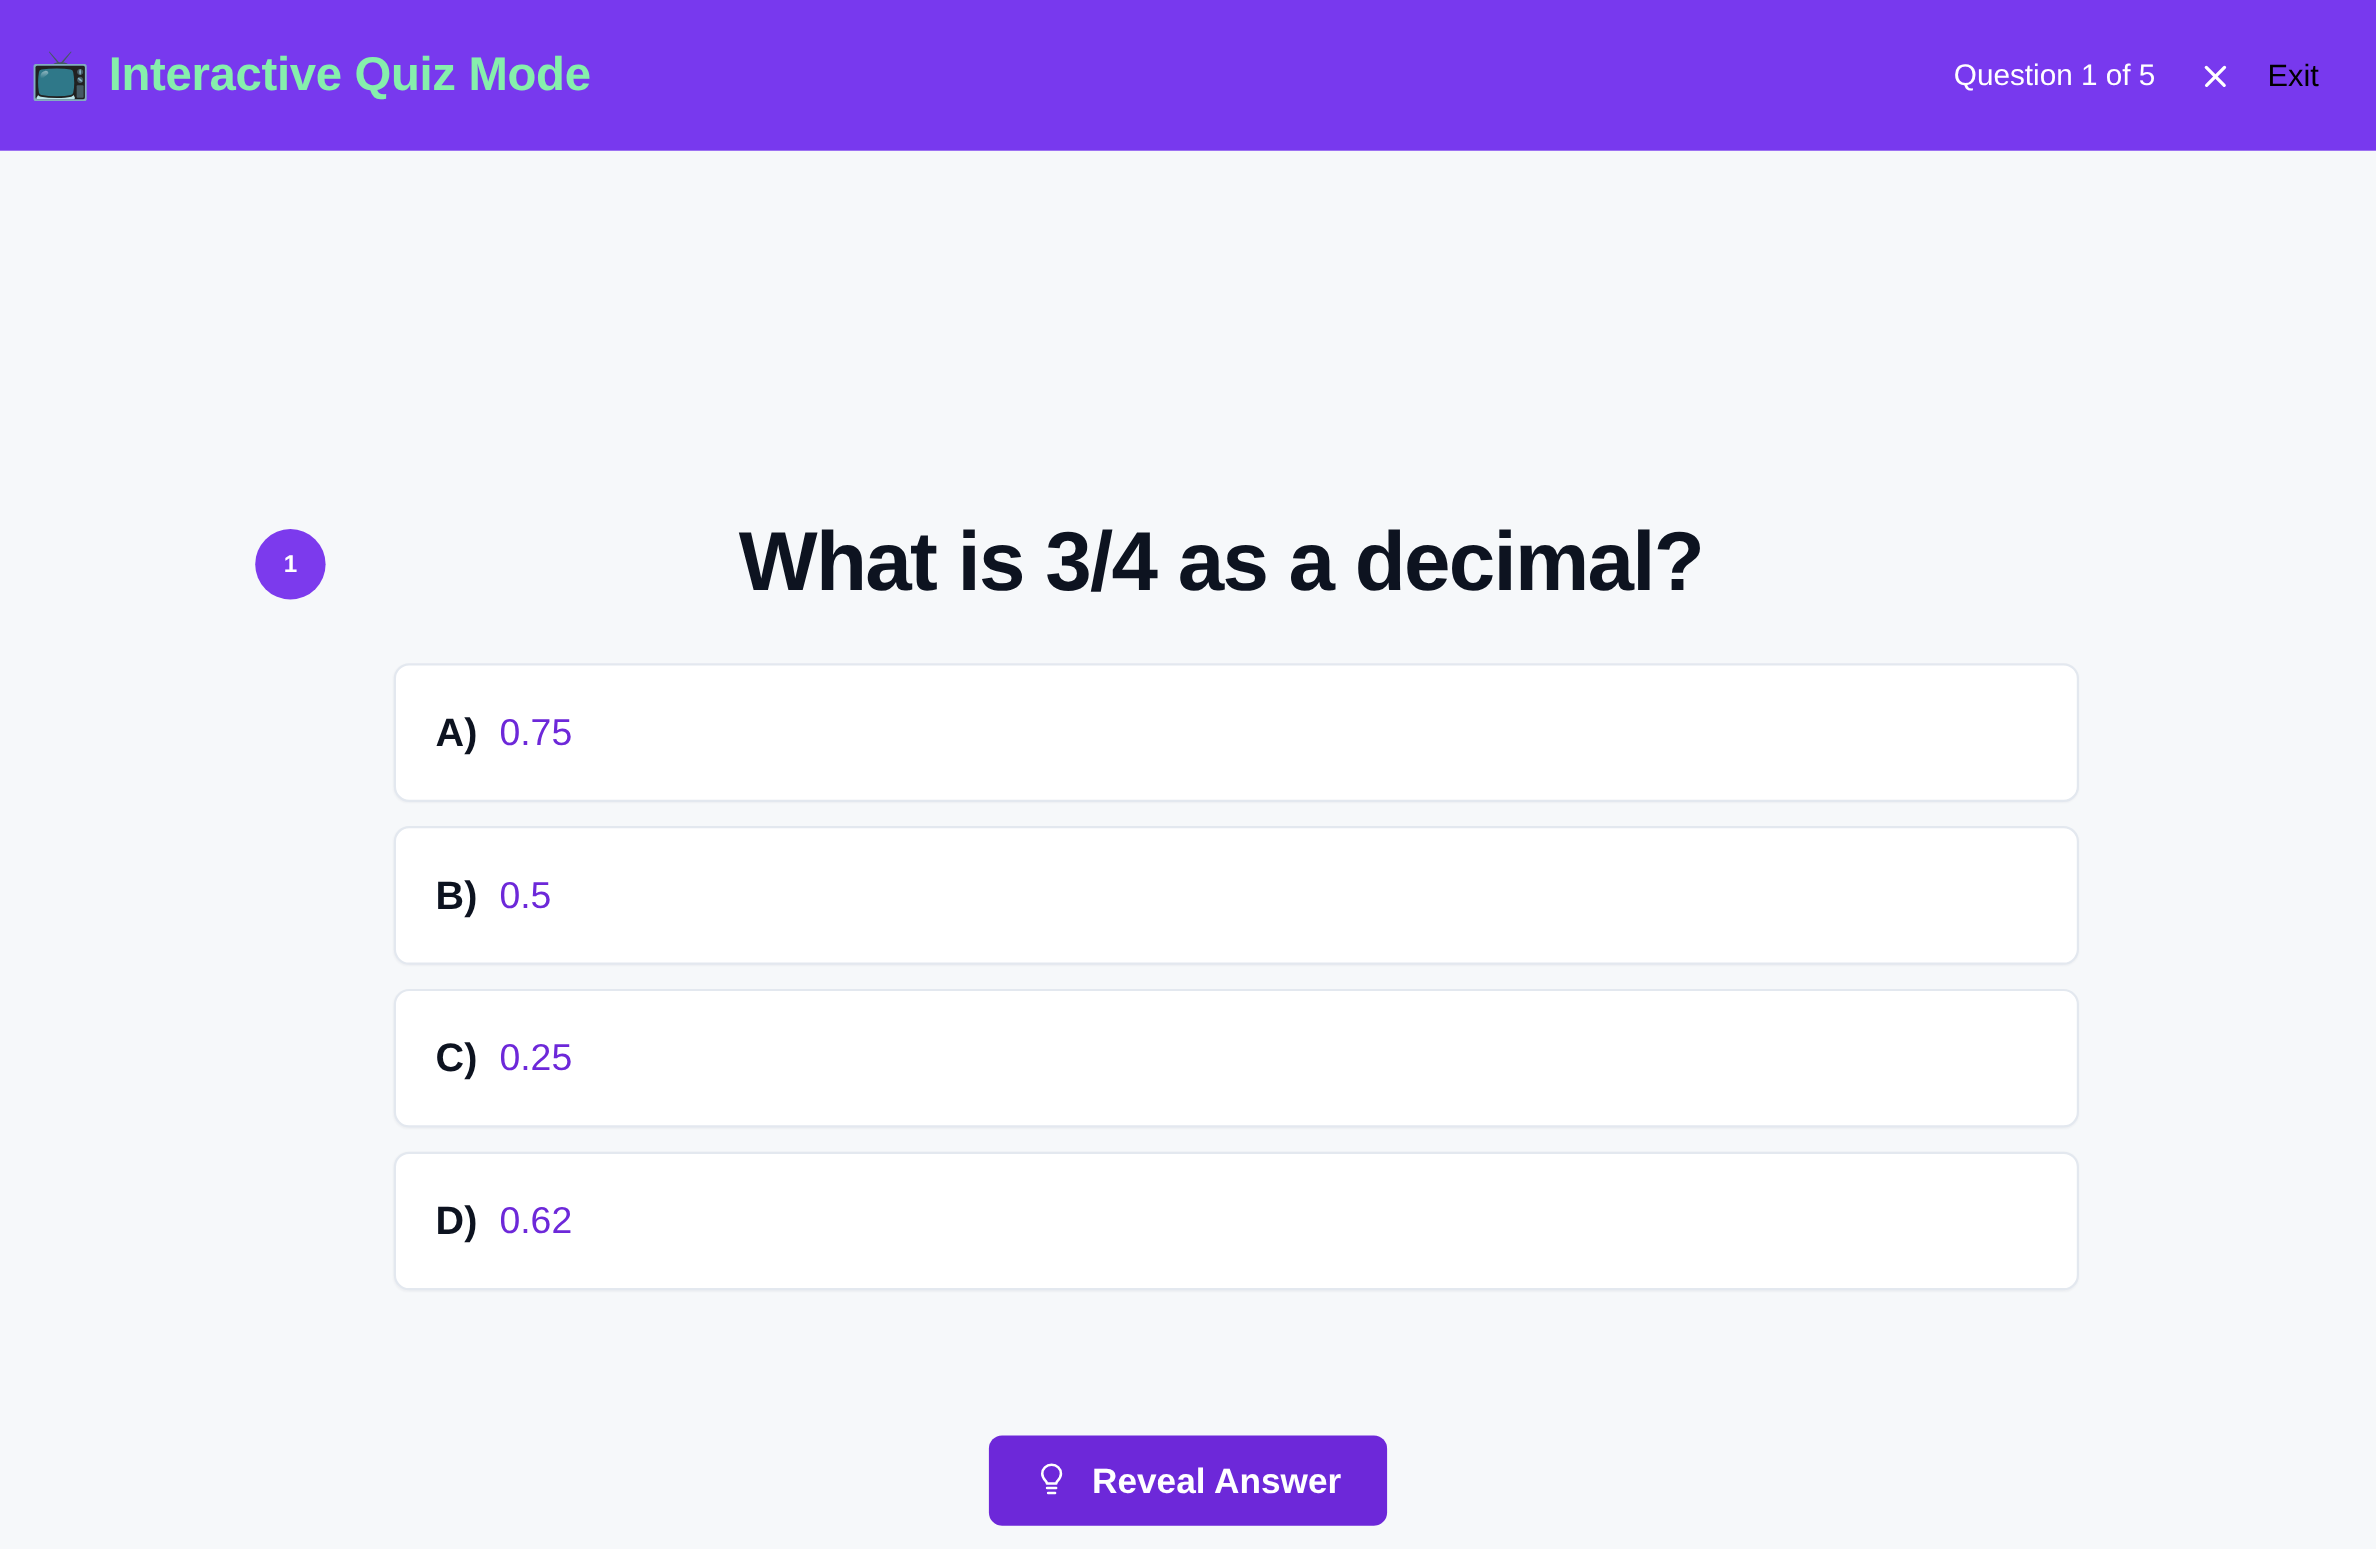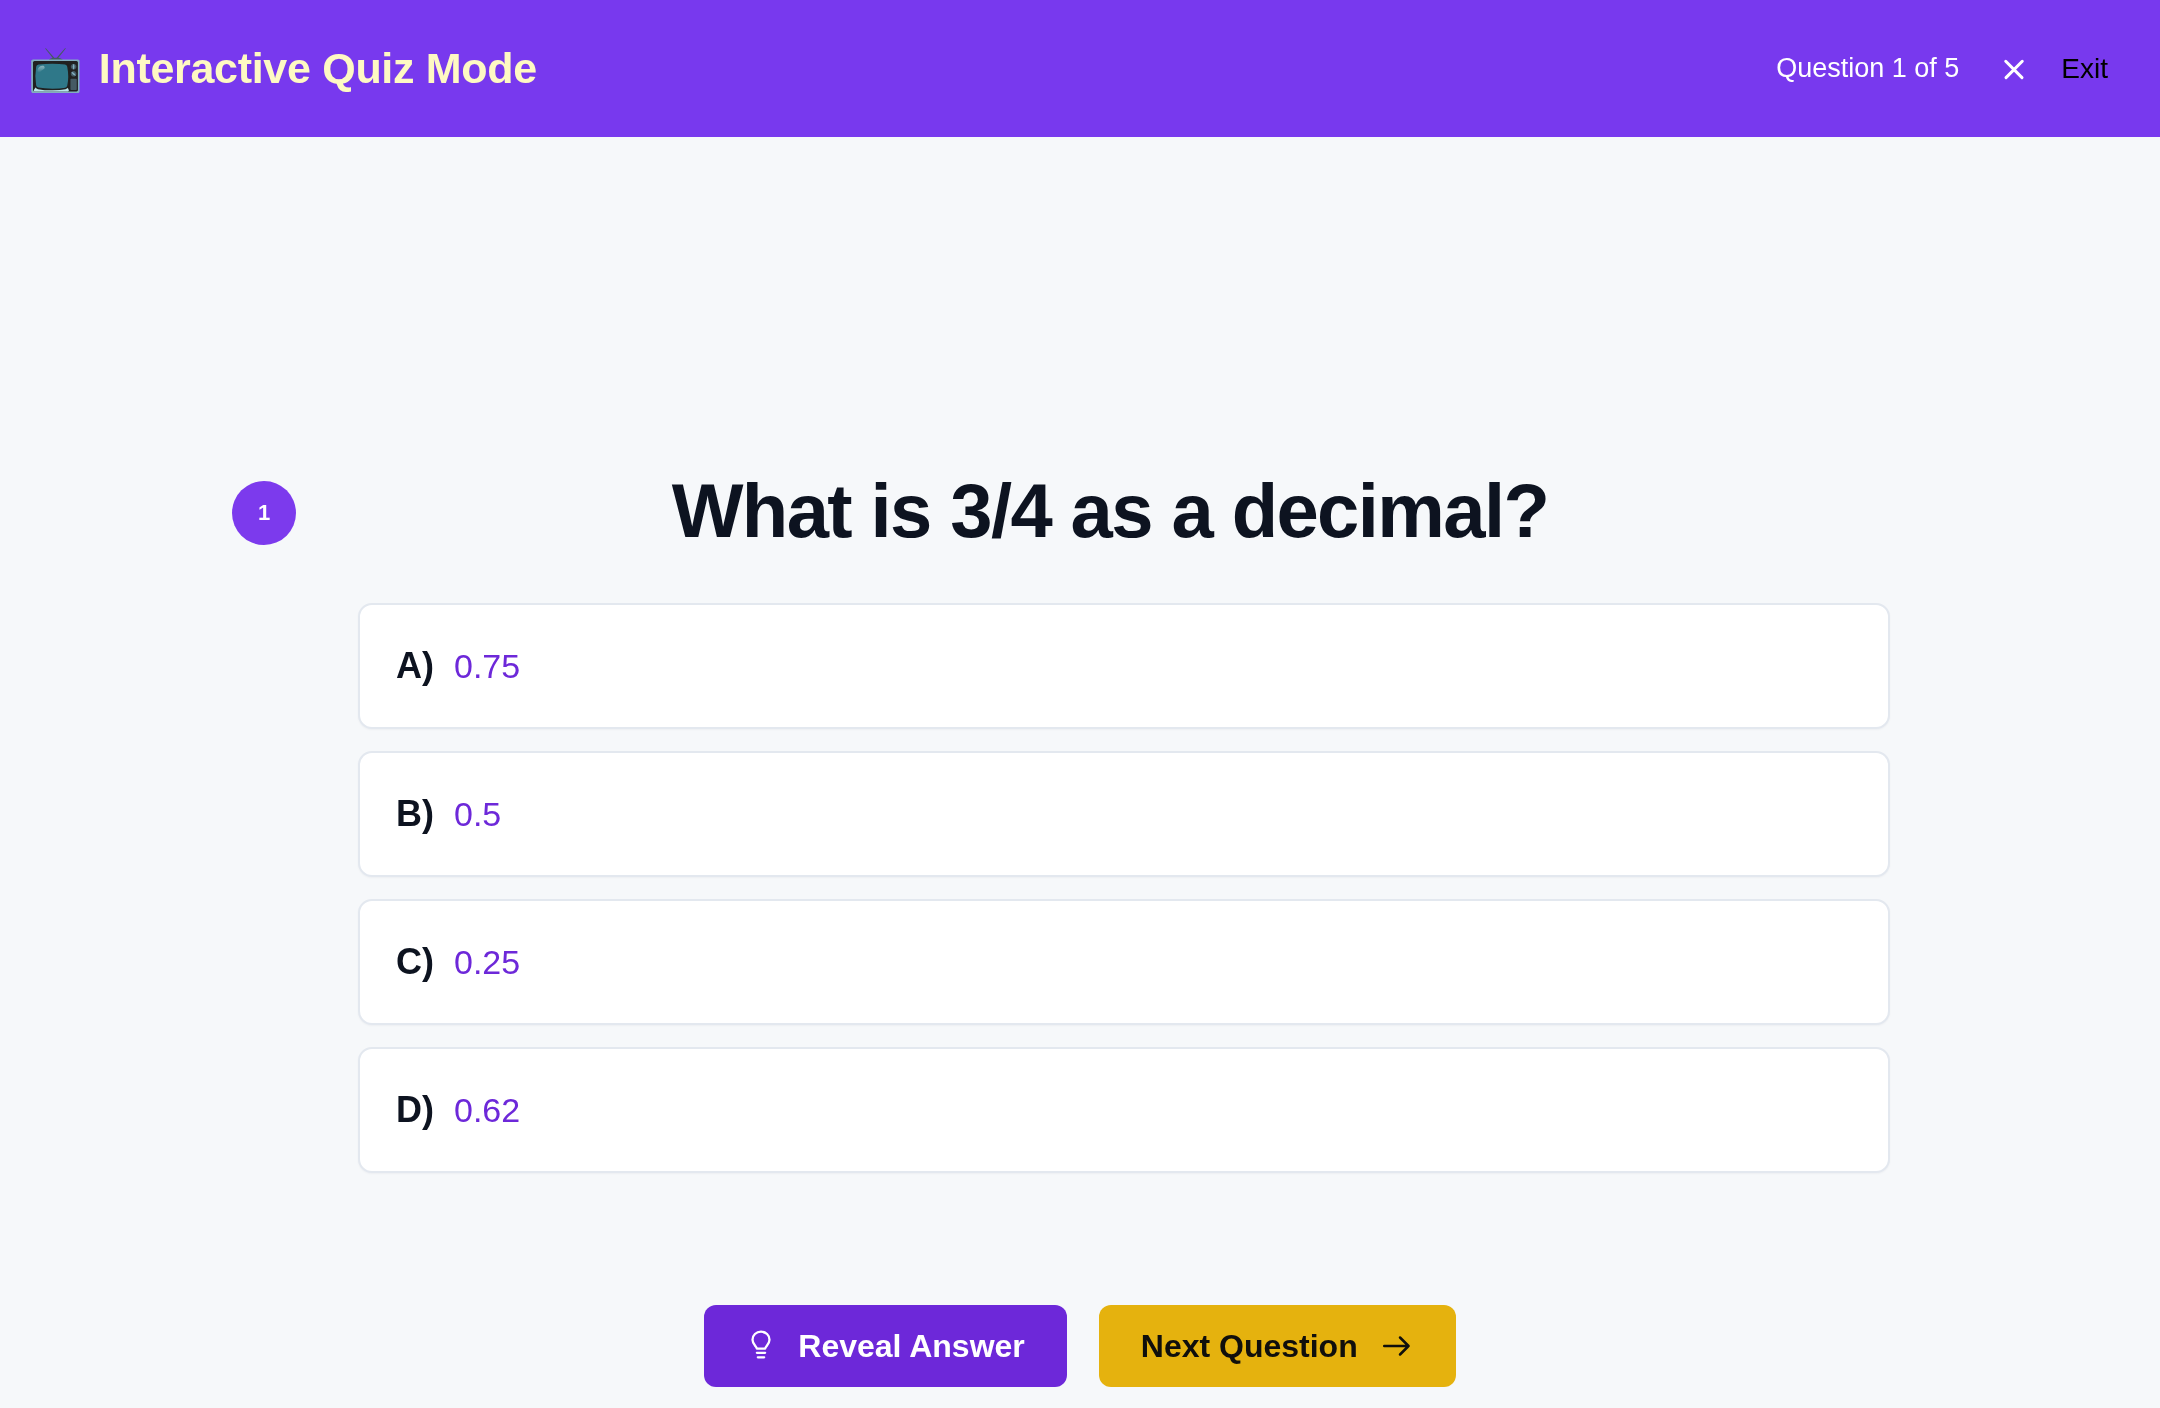--- a/index.html
+++ b/index.html
@@ -32,21 +32,21 @@
     gap: 16px;
   }
 
   .brand-emoji {
     font-size: 44px;
     line-height: 1;
     display: inline-block;
   }
 
   .brand-title {
-    color: #fef9c3;
+    color: #86efac;
     font-size: 43px;
     font-weight: bold;
     letter-spacing: -0.3px;
     white-space: nowrap;
   }
 
   .header-right {
     display: flex;
     align-items: center;
     gap: 40px;
@@ -285,24 +285,16 @@
     <button class="btn btn-reveal">
       <span class="bulb-icon">
         <svg width="30" height="34" viewBox="0 0 24 28" fill="none" aria-hidden="true">
           <path d="M12 2.2c-4 0-7 3-7 6.6 0 2.5 1.4 4.1 2.5 5.4.6.7 1 1.2 1 1.9h7c0-.7.4-1.2 1-1.9 1.1-1.3 2.5-2.9 2.5-5.4 0-3.6-3-6.6-7-6.6z" stroke="#ffffff" stroke-width="1.9" stroke-linejoin="round"></path>
           <path d="M8.6 19.6h6.8M9.4 23.3h5.2" stroke="#ffffff" stroke-width="1.9" stroke-linecap="round"></path>
         </svg>
       </span>
       <span>Reveal Answer</span>
     </button>
 
-    <button class="btn btn-next">
-      <span>Next Question</span>
-      <span class="arrow-icon">
-        <svg width="34" height="30" viewBox="0 0 28 24" fill="none" aria-hidden="true">
-          <path d="M3.5 12h20M16.5 5l7 7-7 7" stroke="#100f0c" stroke-width="2.1" stroke-linecap="round" stroke-linejoin="round"></path>
-        </svg>
-      </span>
-    </button>
 
   </div>
 
 </div>
 
 </body></html>

